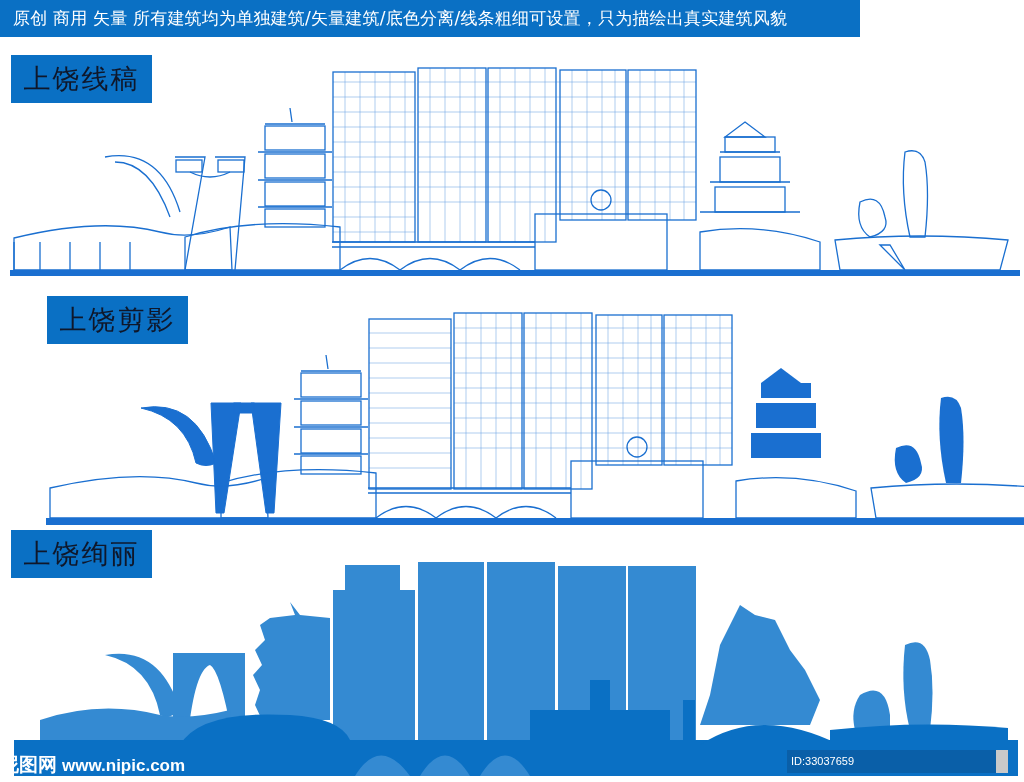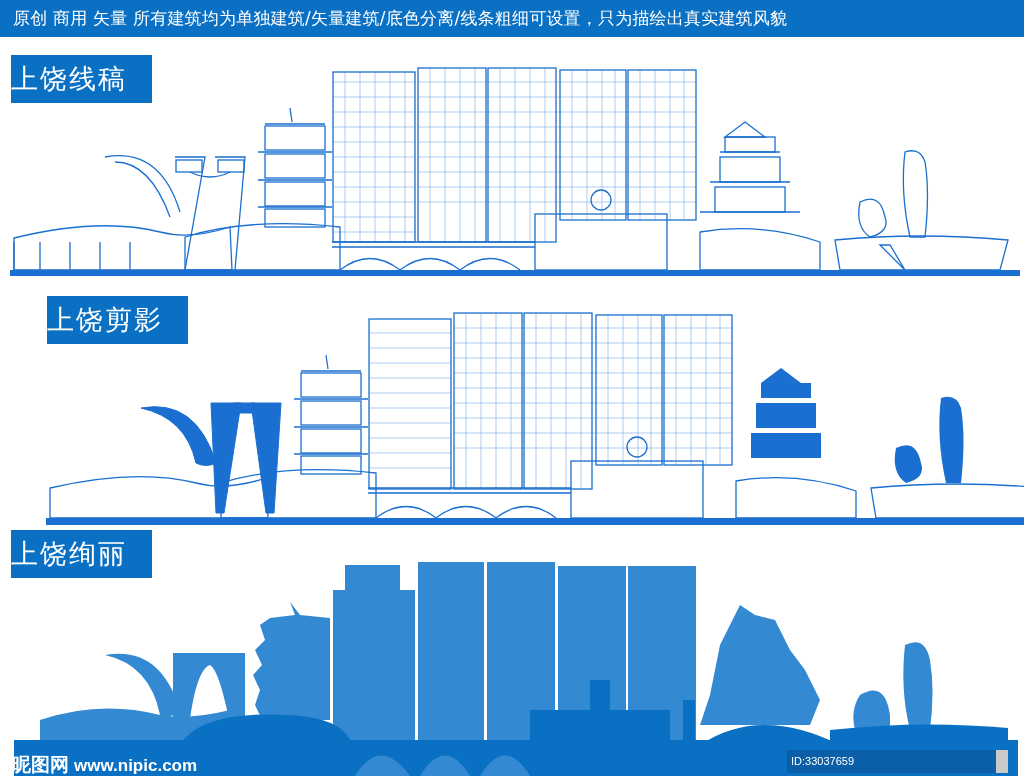--- a/index.html
+++ b/index.html
@@ -1,28 +1,28 @@
 <!DOCTYPE html>
 <html><head>
 <meta charset="utf-8">
 <style>
   html,body{margin:0;padding:0;}
   body{width:1024px;height:782px;background:#ffffff;position:relative;overflow:hidden;font-family:"DejaVu Sans",sans-serif;}
-  .topbar{position:absolute;left:0;top:0;width:1024px;height:37px;background:#0a70c4;color:#fff;font-size:17px;line-height:37px;white-space:nowrap;overflow:hidden;}
+  .topbar{position:absolute;left:0;top:0;width:860px;height:37px;background:#0a70c4;color:#fff;font-size:17px;line-height:37px;white-space:nowrap;overflow:hidden;}
   .topbar span{padding-left:13px;letter-spacing:0.2px;}
   .panel{position:absolute;left:0;width:1024px;}
   .p1{top:42px;height:238px;}
   .p2{top:283px;height:245px;margin-left:36px;}
   .p3{top:530px;height:252px;}
-  .label{position:absolute;left:11px;width:141px;height:48px;background:#0a70c4;color:#ffffff;font-size:27px;line-height:48px;text-align:left;letter-spacing:2px;}
+  .label{position:absolute;left:11px;width:141px;height:48px;background:#0a70c4;color:#0f172a;font-size:27px;line-height:48px;text-align:center;letter-spacing:2px;}
   .p1 .label{top:13px;}
   .p2 .label{top:13px;}
   .p3 .label{top:0;}
   .sky{position:absolute;left:0;top:0;}
-  .wm-left{position:absolute;left:12px;top:752px;color:#fff;font-size:17px;font-weight:bold;font-family:"Liberation Sans",sans-serif;text-align:center;}
+  .wm-left{position:absolute;left:0;top:752px;color:#fff;font-size:17px;font-weight:bold;font-family:"Liberation Sans",sans-serif;text-align:center;}
   .wm-left b{font-size:19px;margin-right:5px;}
   .wm-right{position:absolute;left:787px;top:750px;width:205px;height:23px;background:#0a5fa8;color:#fff;font-size:11px;line-height:23px;padding-left:4px;font-family:"Liberation Sans",sans-serif;}
   .wm-right-tail{position:absolute;left:996px;top:750px;width:12px;height:23px;background:#c9c9c9;}
 </style>
 </head>
 <body>
 
 <div class="topbar">
   <span>原创  商用  矢量  所有建筑均为单独建筑/矢量建筑/底色分离/线条粗细可设置，只为描绘出真实建筑风貌</span>
 </div>

